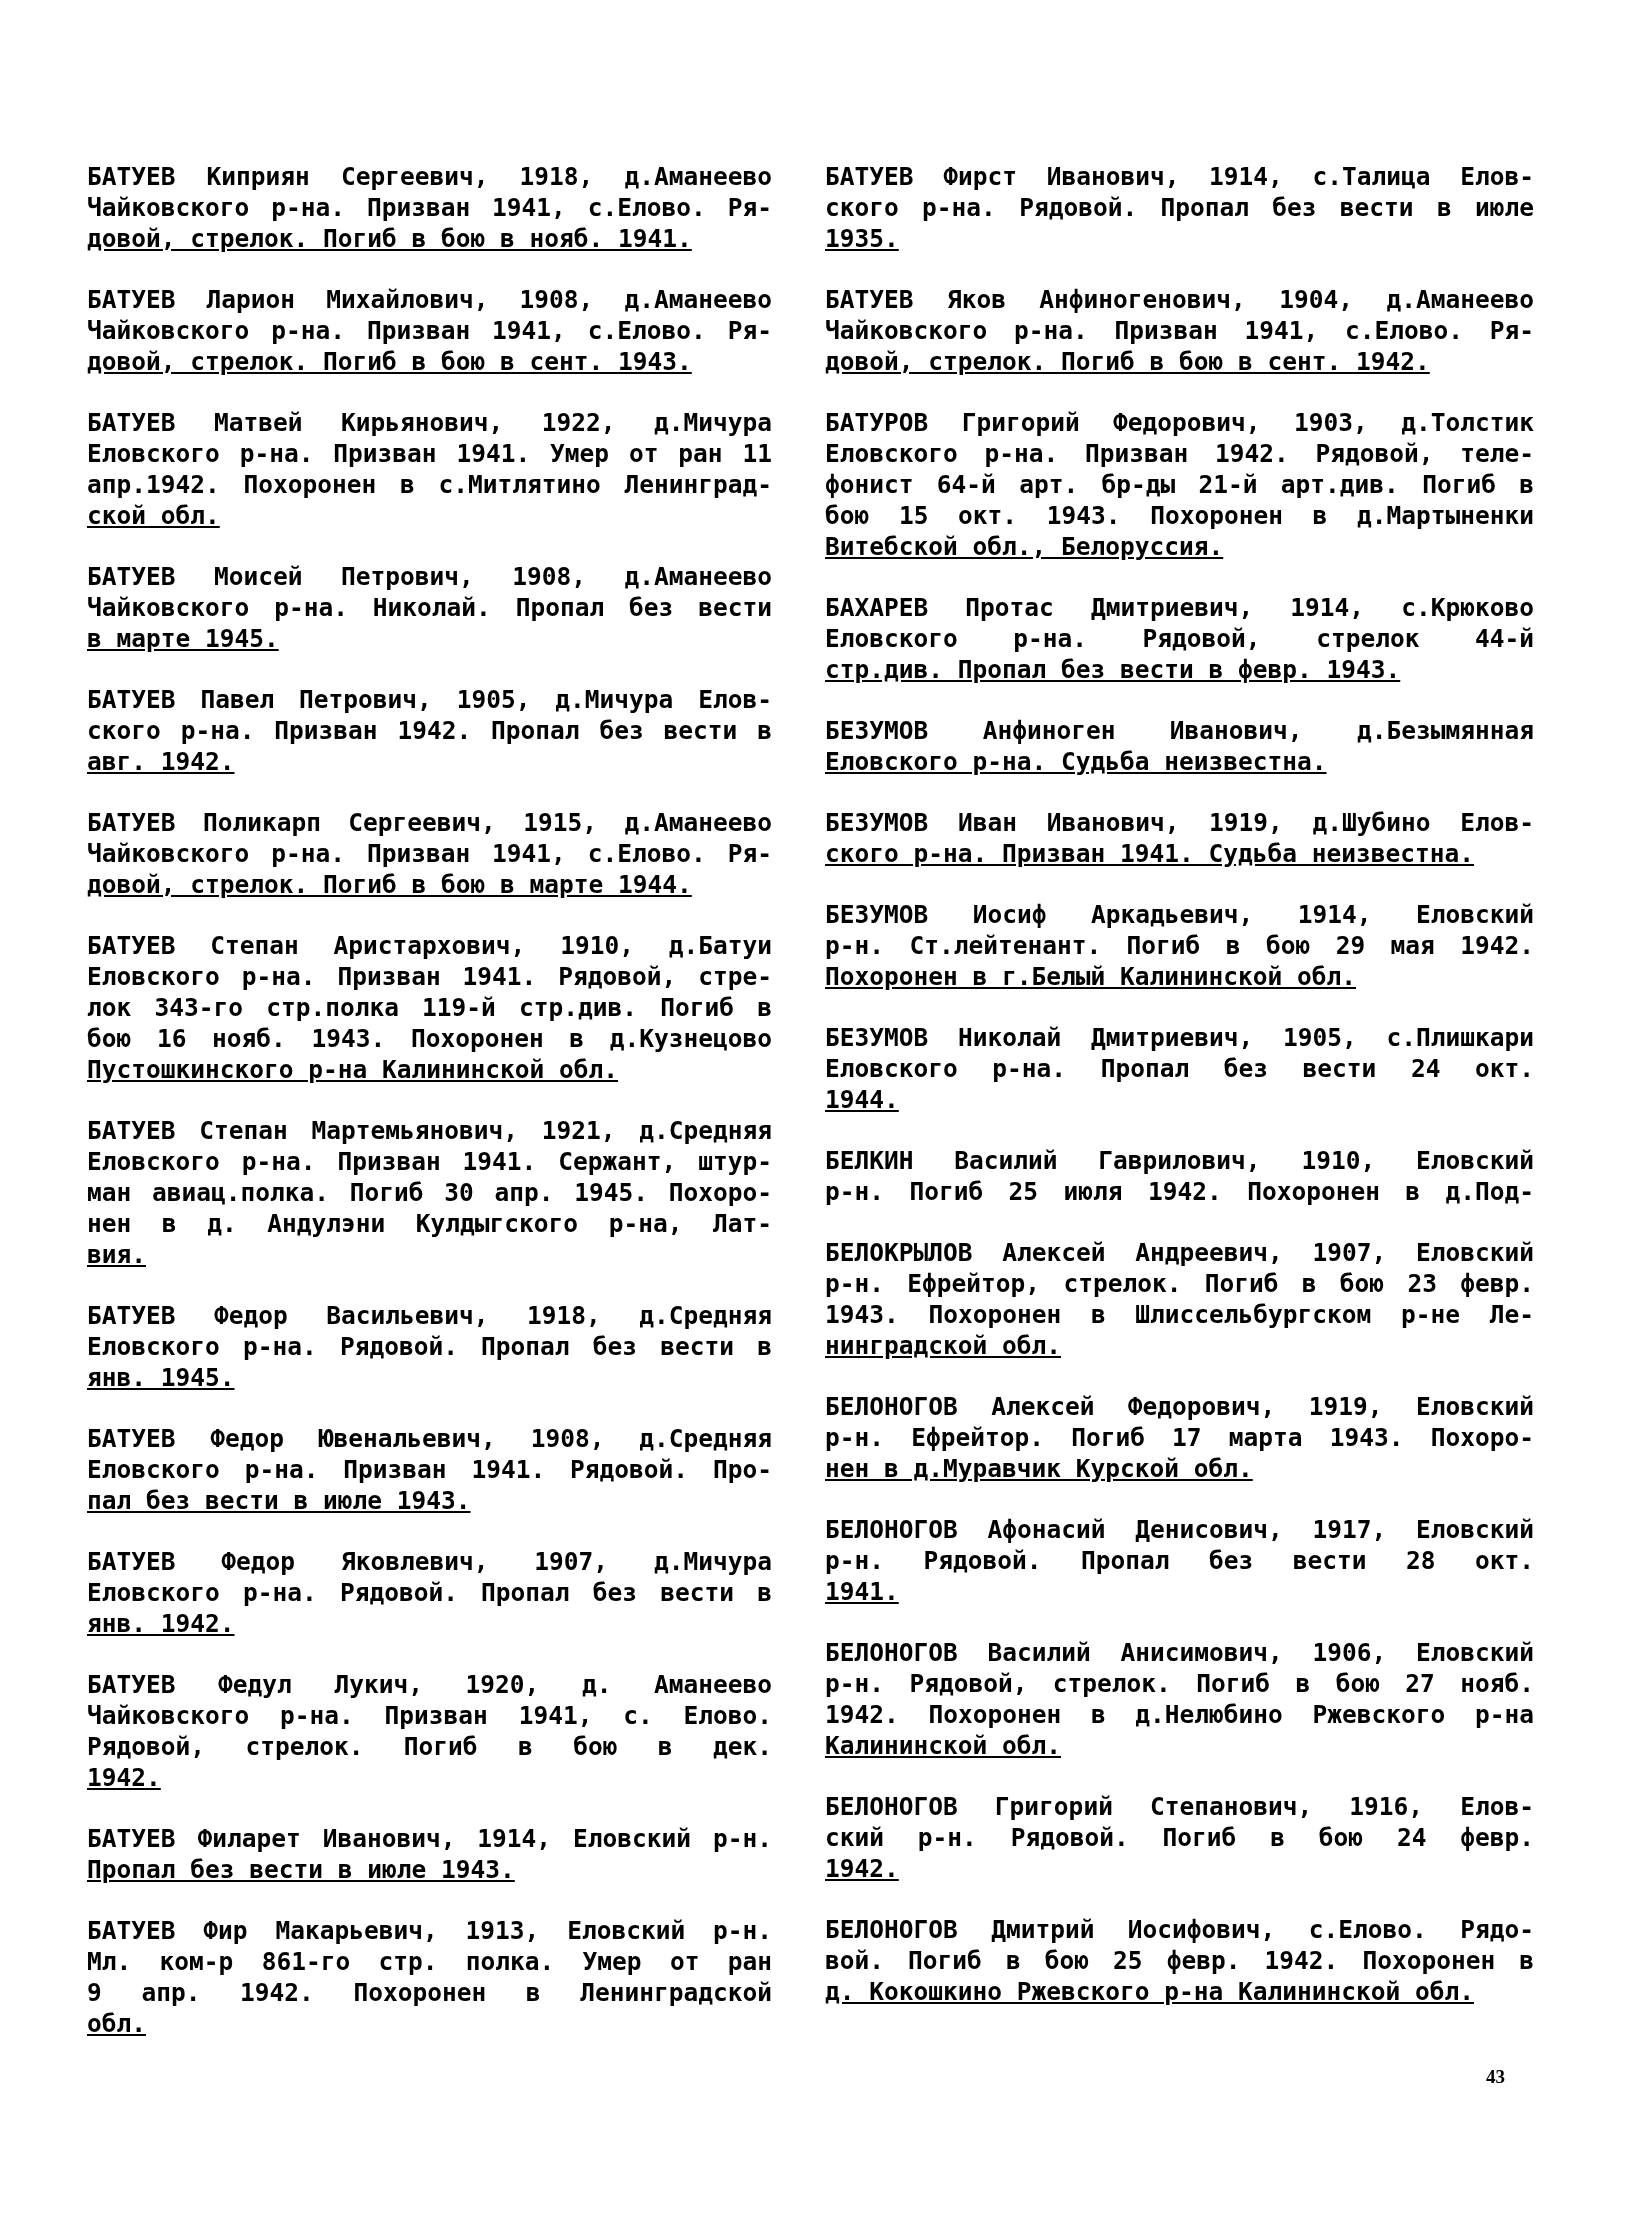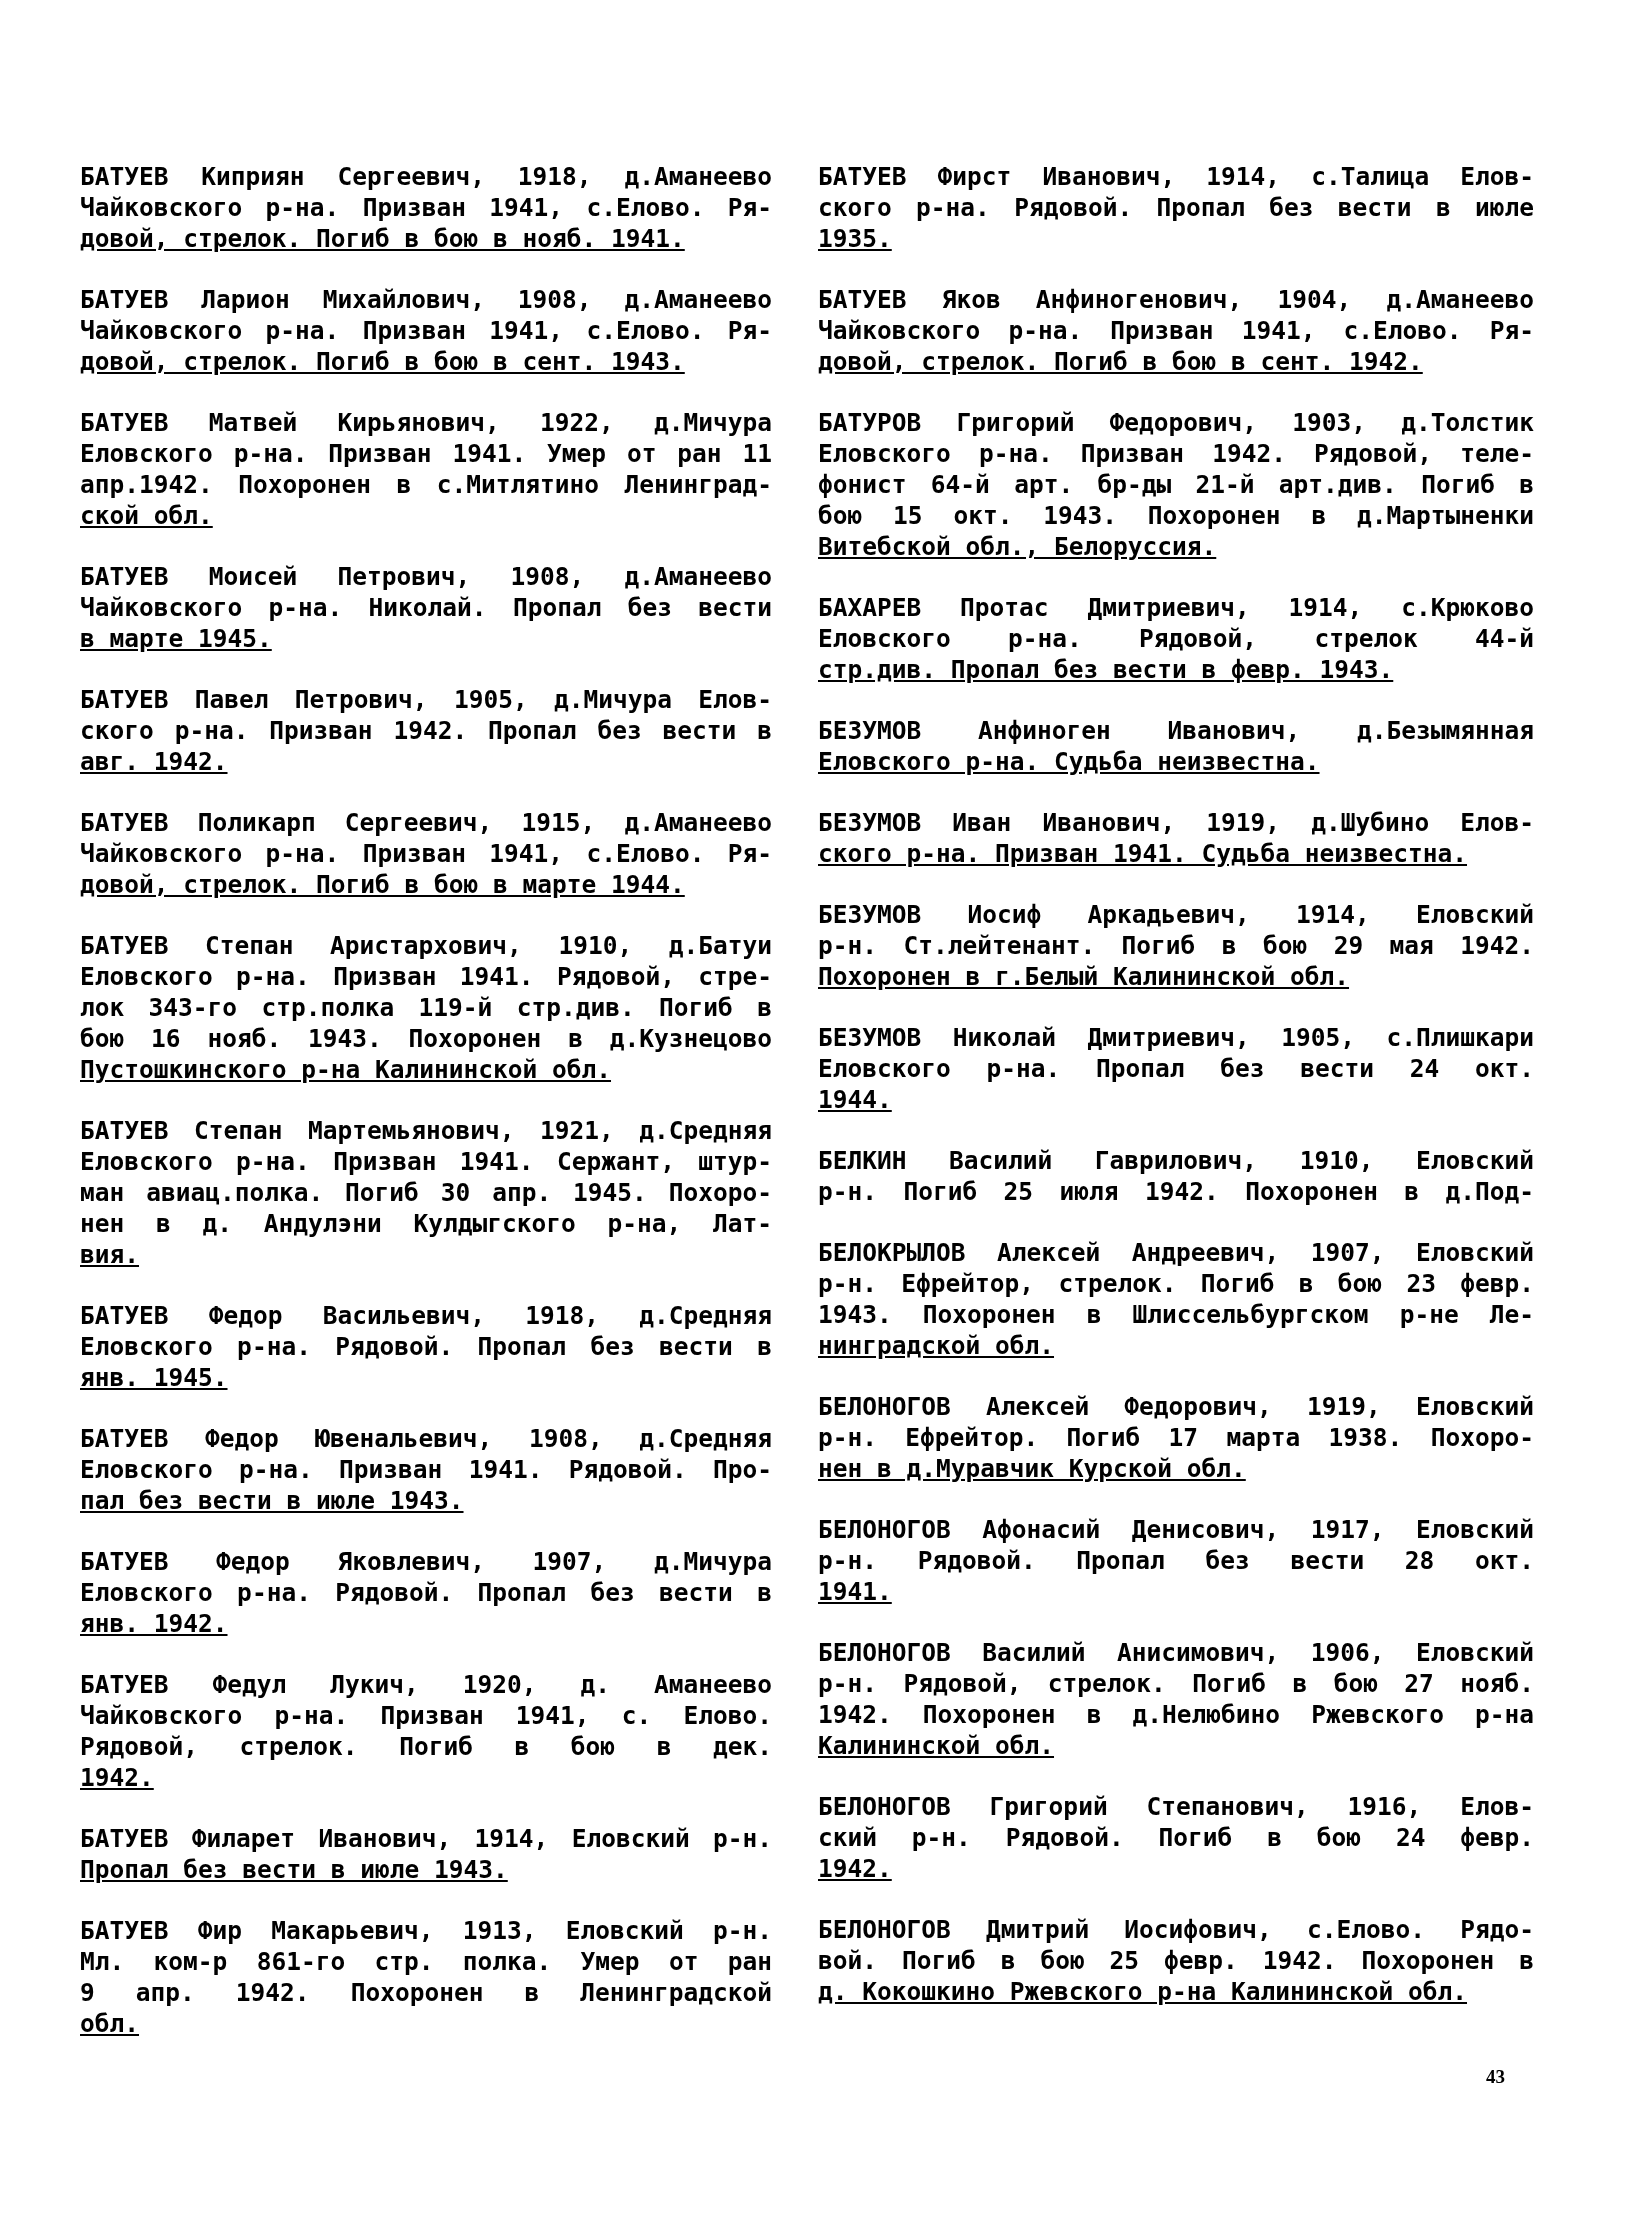--- a/index.html
+++ b/index.html
@@ -25,21 +25,21 @@
   }
   #left-column {
     left: 79px;
     width: 693px;
   }
   #right-column {
     left: 817px;
     width: 717px;
   }
   .entry {
-    margin: 0 0 30px 1px;
+    margin: 0 0 30px 8px;
   }
   .line {
     text-align: justify;
     text-align-last: justify;
   }
   .line.last {
     text-align-last: left;
     text-decoration: underline;
   }
   .page-number {
@@ -179,21 +179,21 @@
         <div class="line">р-н. Погиб 25 июля 1942. Похоронен в д.Под-</div>
       </div>
       <div class="entry">
         <div class="line">БЕЛОКРЫЛОВ Алексей Андреевич, 1907, Еловский</div>
         <div class="line">р-н. Ефрейтор, стрелок. Погиб в бою 23 февр.</div>
         <div class="line">1943. Похоронен в Шлиссельбургском р-не Ле-</div>
         <div class="line last">нинградской обл.</div>
       </div>
       <div class="entry">
         <div class="line">БЕЛОНОГОВ Алексей Федорович, 1919, Еловский</div>
-        <div class="line">р-н. Ефрейтор. Погиб 17 марта 1938. Похоро-</div>
+        <div class="line">р-н. Ефрейтор. Погиб 17 марта 1943. Похоро-</div>
         <div class="line last">нен в д.Муравчик Курской обл.</div>
       </div>
       <div class="entry">
         <div class="line">БЕЛОНОГОВ Афонасий Денисович, 1917, Еловский</div>
         <div class="line">р-н. Рядовой. Пропал без вести 28 окт.</div>
         <div class="line last">1941.</div>
       </div>
       <div class="entry">
         <div class="line">БЕЛОНОГОВ Василий Анисимович, 1906, Еловский</div>
         <div class="line">р-н. Рядовой, стрелок. Погиб в бою 27 нояб.</div>

